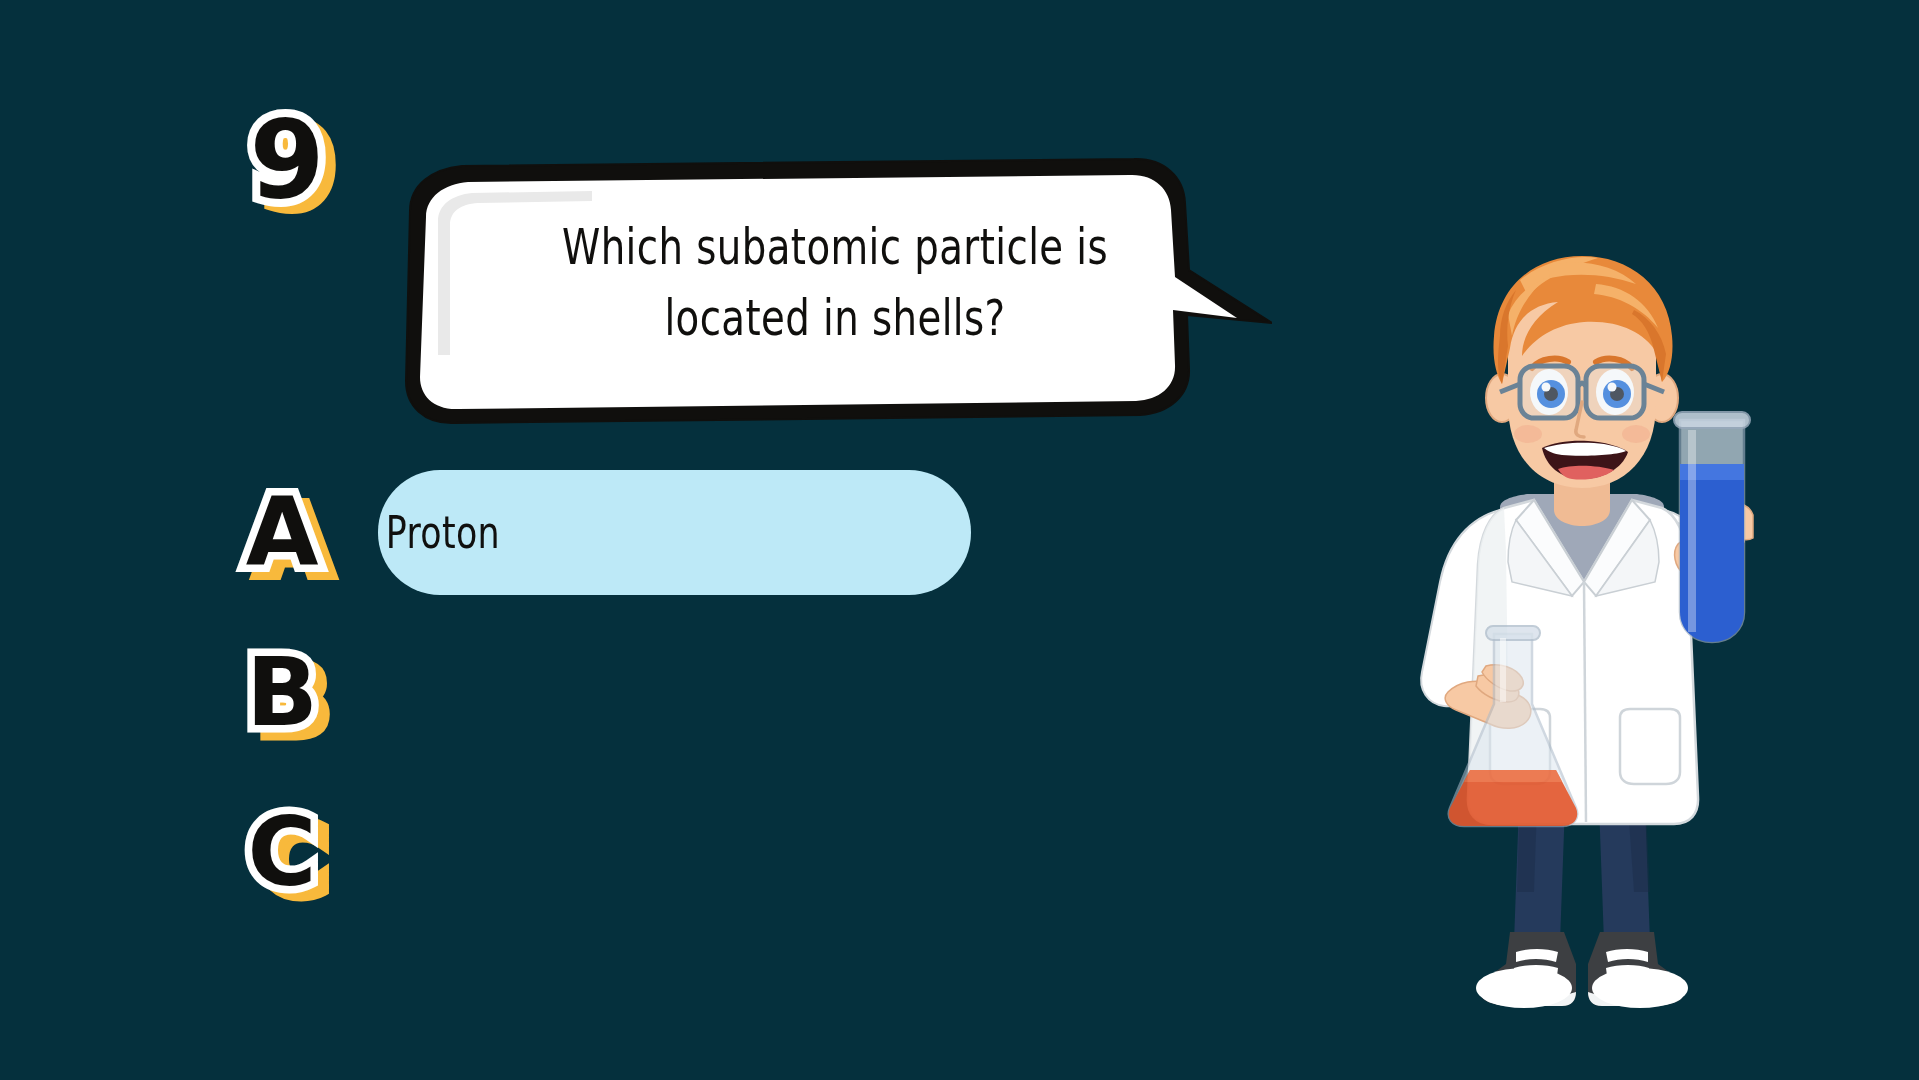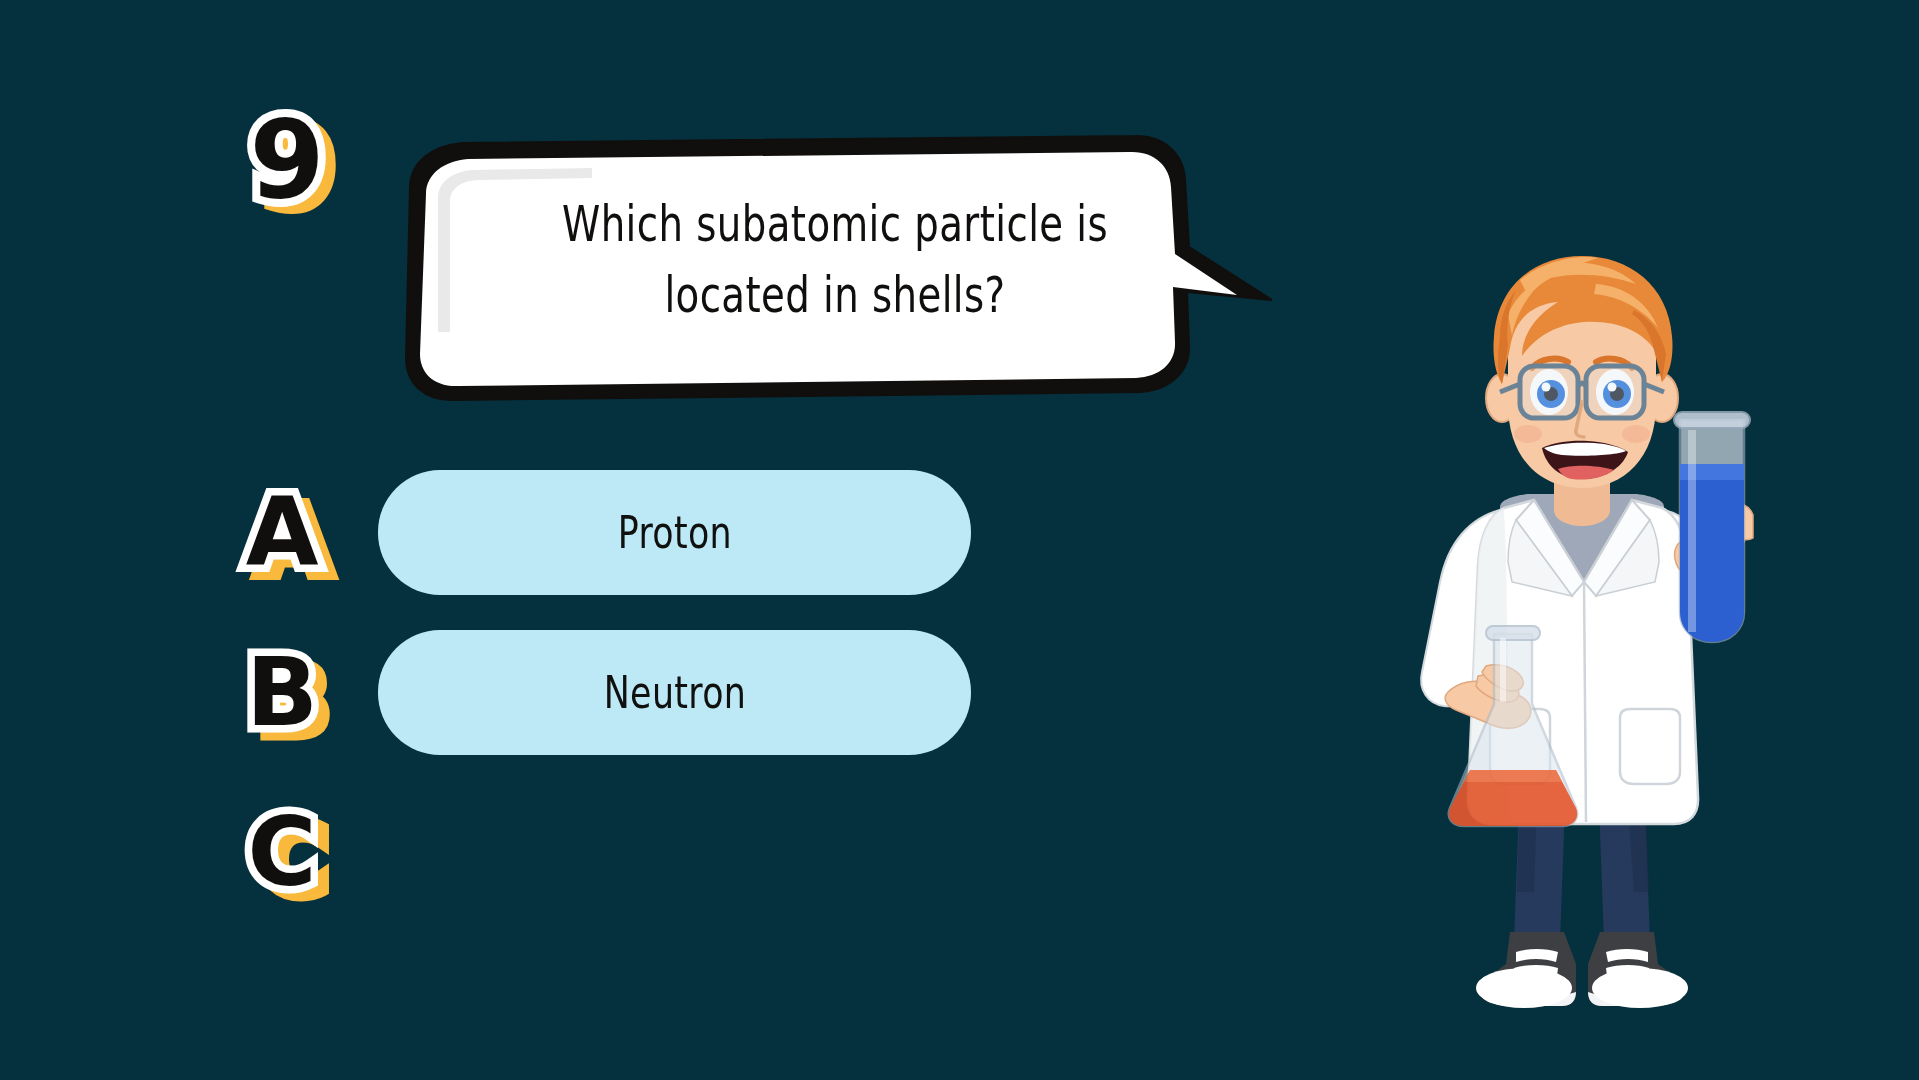--- a/index.html
+++ b/index.html
@@ -53,21 +53,21 @@
     color: #ffffff;
     -webkit-text-stroke: 16px #ffffff;
     paint-order: stroke fill;
   }
   .qnum-text { color: #100f0d; }
 
   
   .bubble-wrap {
     position: absolute;
     left: 392px;
-    top: 132px;
+    top: 155px;
     width: 880px;
     height: 275px;
   }
   .bubble-svg { position: absolute; left: 0; top: 0; }
   .bubble-text {
     position: absolute;
     left: 58px;
     top: 38px;
     width: 770px;
     height: 180px;
@@ -133,21 +133,21 @@
   .answer-pill {
     position: absolute;
     left: 150px;
     top: 0;
     width: 593px;
     height: 125px;
     background: #bde9f7;
     border-radius: 62px;
     display: flex;
     align-items: center;
-    justify-content: center;
+    justify-content: flex-start;
   }
   .answer-label {
     color: #10100f;
     font-family: "DejaVu Sans Condensed", "Liberation Sans Narrow", "Liberation Sans", sans-serif;
     font-size: 44px;
     letter-spacing: 0.4px;
     transform: scaleX(0.88);
   }
 
   
@@ -225,23 +225,20 @@
         <span class="answer-label">Proton</span>
       </div>
     </div>
 
     <div class="answer-row">
       <div class="letter-badge">
         <div class="lb-layer lb-shadow">B</div>
         <div class="lb-layer lb-outline">B</div>
         <div class="lb-layer lb-glyph">B</div>
       </div>
-      <div class="answer-pill">
-        <span class="answer-label">Neutron</span>
-      </div>
     </div>
 
     <div class="answer-row">
       <div class="letter-badge">
         <div class="lb-layer lb-shadow">C</div>
         <div class="lb-layer lb-outline">C</div>
         <div class="lb-layer lb-glyph">C</div>
       </div>
     </div>
 

